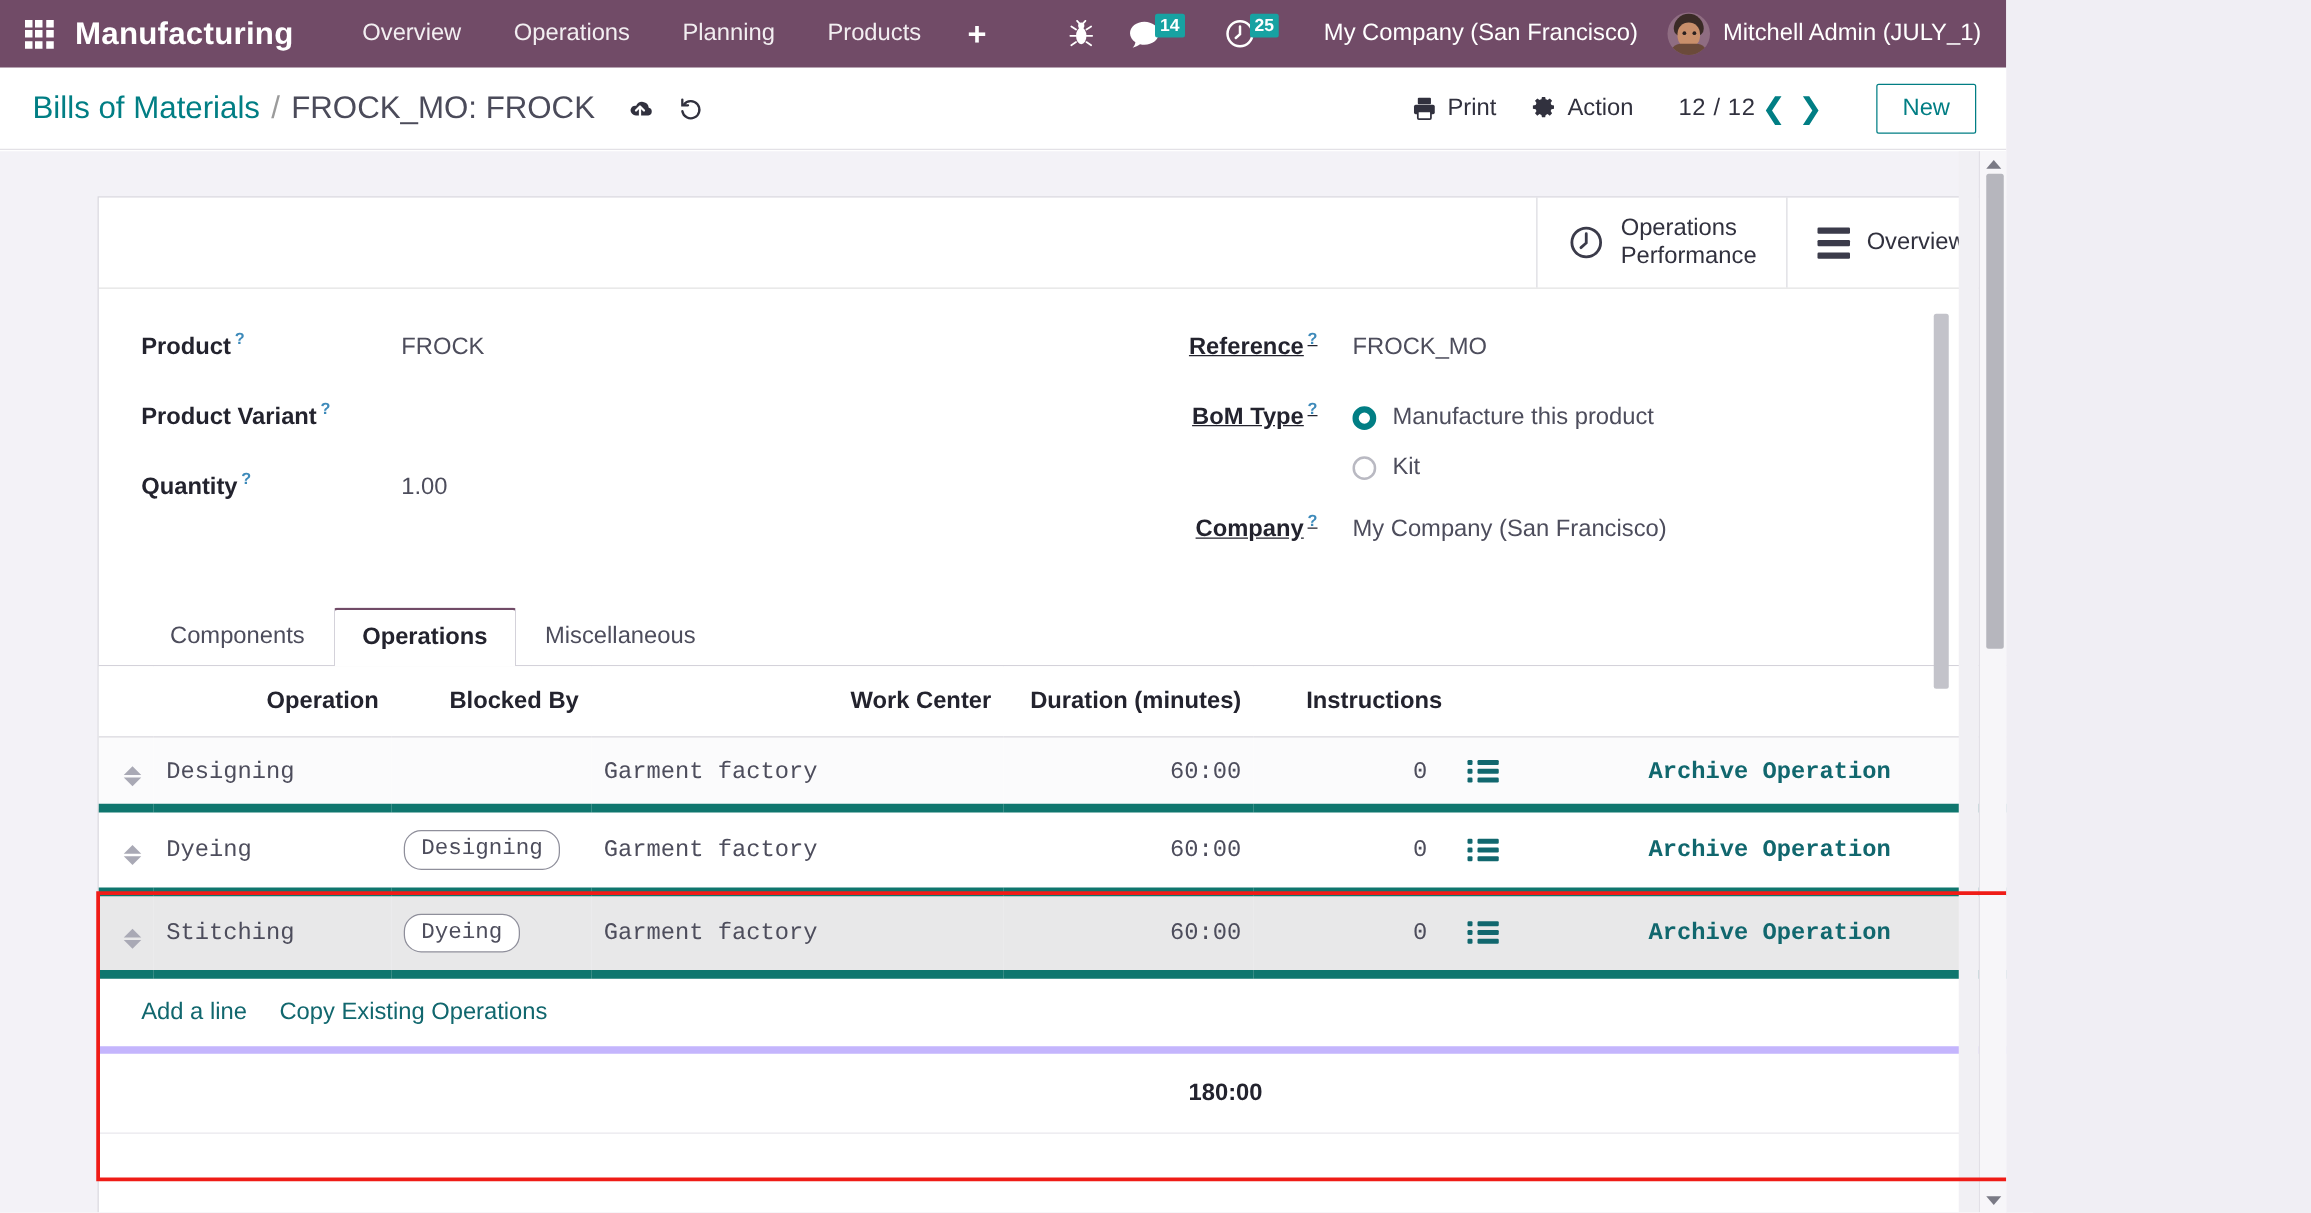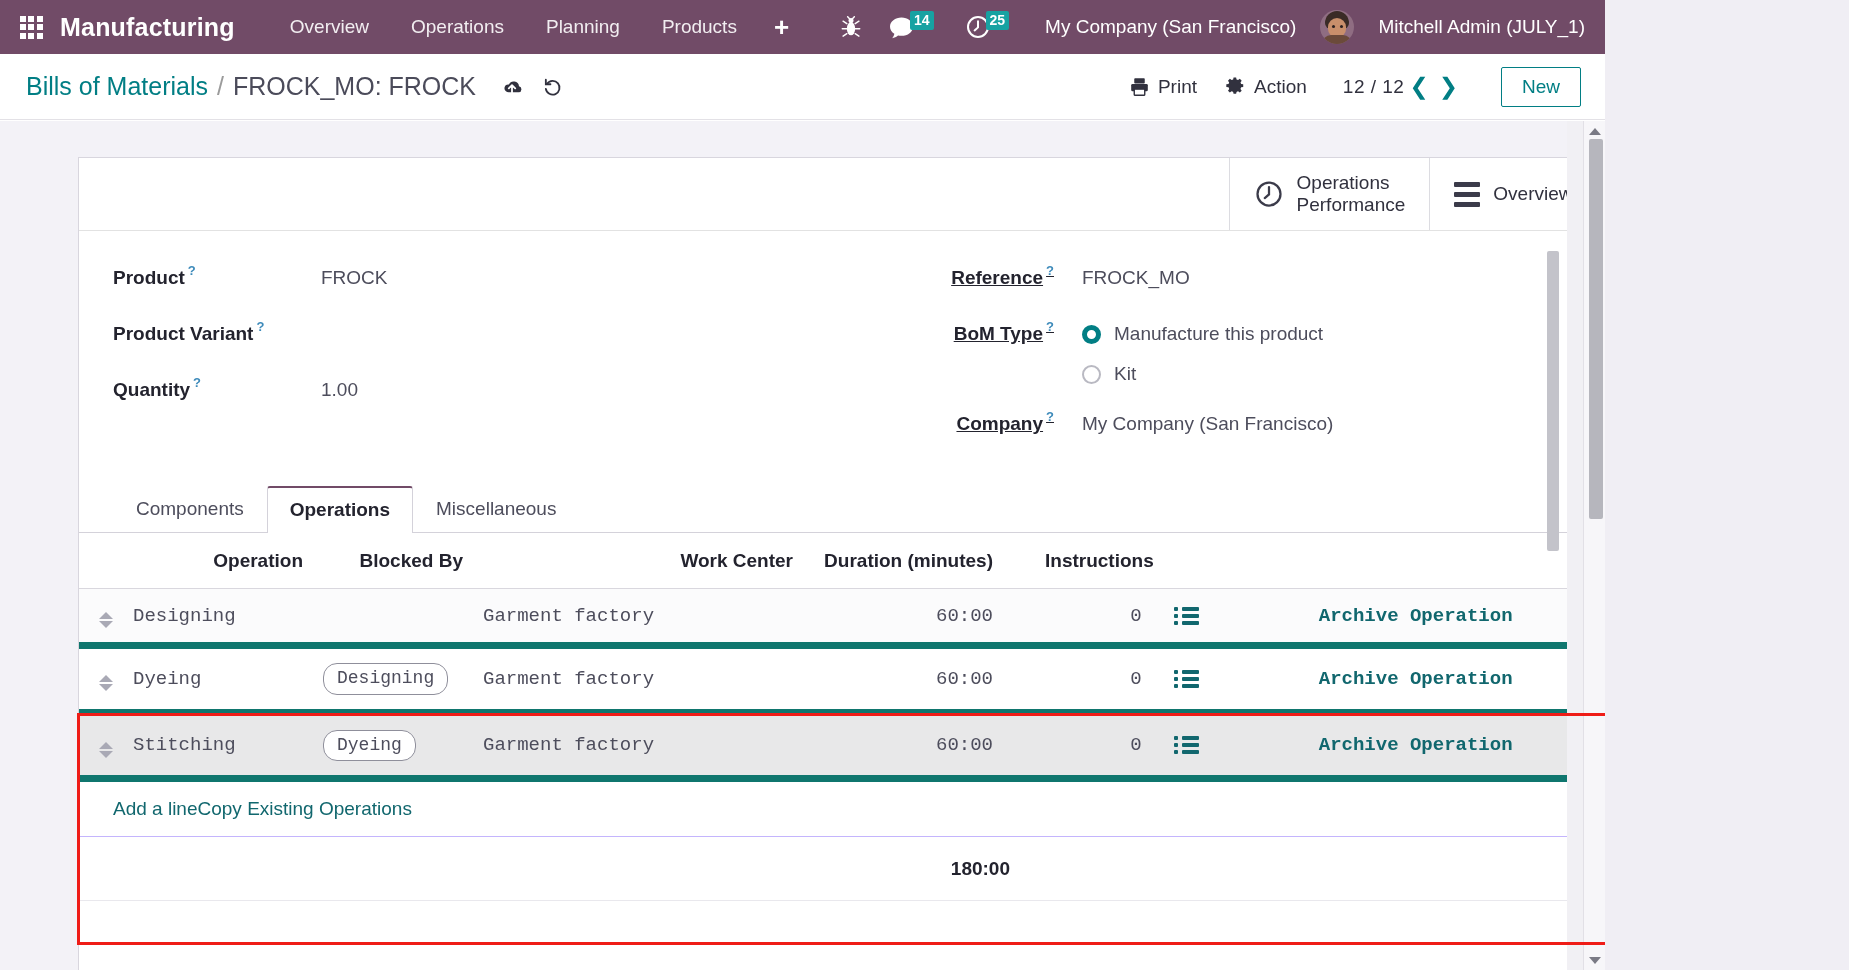--- a/index.html
+++ b/index.html
@@ -30,21 +30,21 @@
   .nav-sys-icon { position: relative; padding: 0 14px; display: flex; align-items: center; cursor: pointer; }
   .bug-svg { width: 20px; height: 22px; }
   .chat-svg { width: 25px; height: 23px; }
   .clock-svg { width: 24px; height: 24px; }
   .badge {
     background: #17a2a2; color: #fff; font-size: 14px; font-weight: 600; line-height: 1;
     padding: 2px 4px 3px; min-width: 21px; border-radius: 2px;
     position: relative; left: -4px; top: -7px; display: inline-block;
   }
   .nav-company { font-size: 19px; padding: 0 16px 0 18px; white-space: nowrap; cursor: pointer; }
-  .nav-user { display: flex; align-items: center; gap: 24px; padding-left: 8px; padding-right: 4px; cursor: pointer; white-space: nowrap; }
+  .nav-user { display: flex; align-items: center; gap: 10px; padding-left: 8px; padding-right: 4px; cursor: pointer; white-space: nowrap; }
   .avatar { width: 34px; height: 34px; border-radius: 50%; overflow: hidden; background: #8f6d82; flex: none; position: relative; }
   .avatar .hair { position:absolute; left:5px; top:1px; width:24px; height:18px; background:#3a2b26; border-radius: 12px 12px 6px 6px; }
   .avatar .face { position:absolute; left:8px; top:8px; width:18px; height:20px; background:#c98f6b; border-radius: 9px 9px 9px 9px; }
   .avatar .eye1, .avatar .eye2 { position:absolute; top:15px; width:3px; height:3px; background:#2b2020; border-radius:50%; }
   .avatar .eye1 { left:12px; } .avatar .eye2 { left:20px; }
   .avatar .body { position:absolute; left:2px; bottom:0; width:30px; height:9px; background:#6b4a3a; border-radius: 10px 10px 0 0; }
   .nav-user-name { font-size: 19px; }
 
   
   .control-panel {
@@ -147,21 +147,21 @@
     font-size: 18px; color: #4d4d5c; background: #fff; line-height: 1.25;
   }
   .list-icon { display: inline-flex; flex-direction: column; gap: 3px; cursor: pointer; }
   .list-icon .ln { display: flex; align-items: center; gap: 4px; }
   .list-icon .dot { width: 4px; height: 4px; background: #11676e; border-radius: 1px; }
   .list-icon .bar { width: 17px; height: 4px; background: #11676e; border-radius: 1px; }
   .archive-link { color: #11676e; font-weight: 700; font-size: 19px; cursor: pointer; }
   .optcol { width: 56px; }
   .sliders-icon { cursor: pointer; }
 
-  .add-row { padding: 16px 0 16px 34px; display: flex; border-bottom: 1px solid #c4b5fd; }
+  .add-row { padding: 16px 0 16px 34px; display: flex; gap: 26px; border-bottom: 6px solid #c4b5fd; }
   .add-link { color: #11676e; font-size: 19px; cursor: pointer; }
 
   .totals-row { display: flex; align-items: center; height: 64px; border-bottom: 1px solid #e9e8ed; }
   .totals-val { font-size: 19px; font-weight: 700; color: #23232e; width: 100%; text-align: right; padding-right: 10px; }
 
   
   .annot-rect {
     position: absolute; left: 77px; top: 592px; width: 1682px; height: 232px;
     border: 3px solid #ef1c17; pointer-events: none; z-index: 30;
   }

